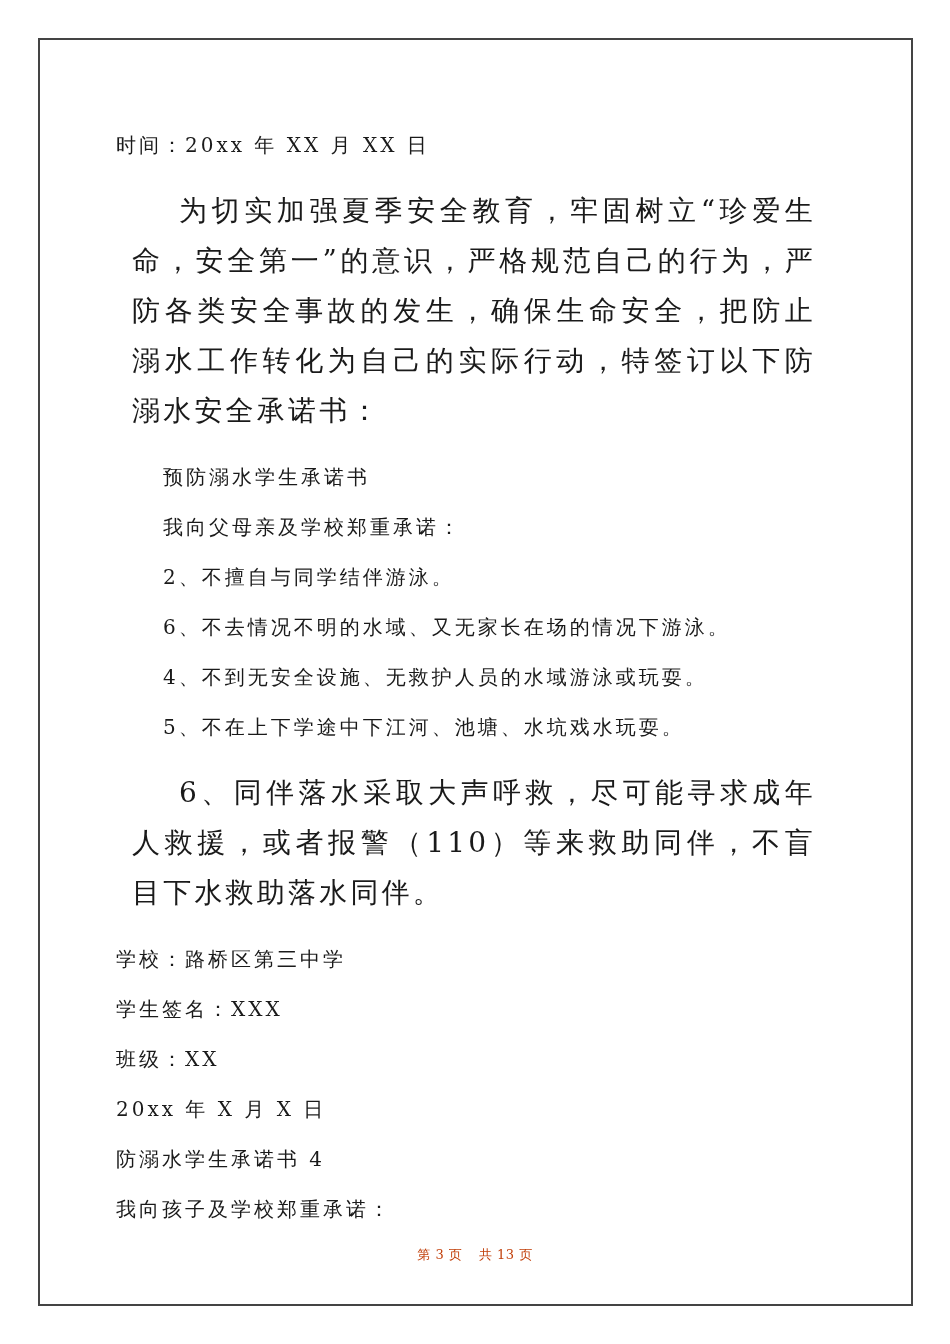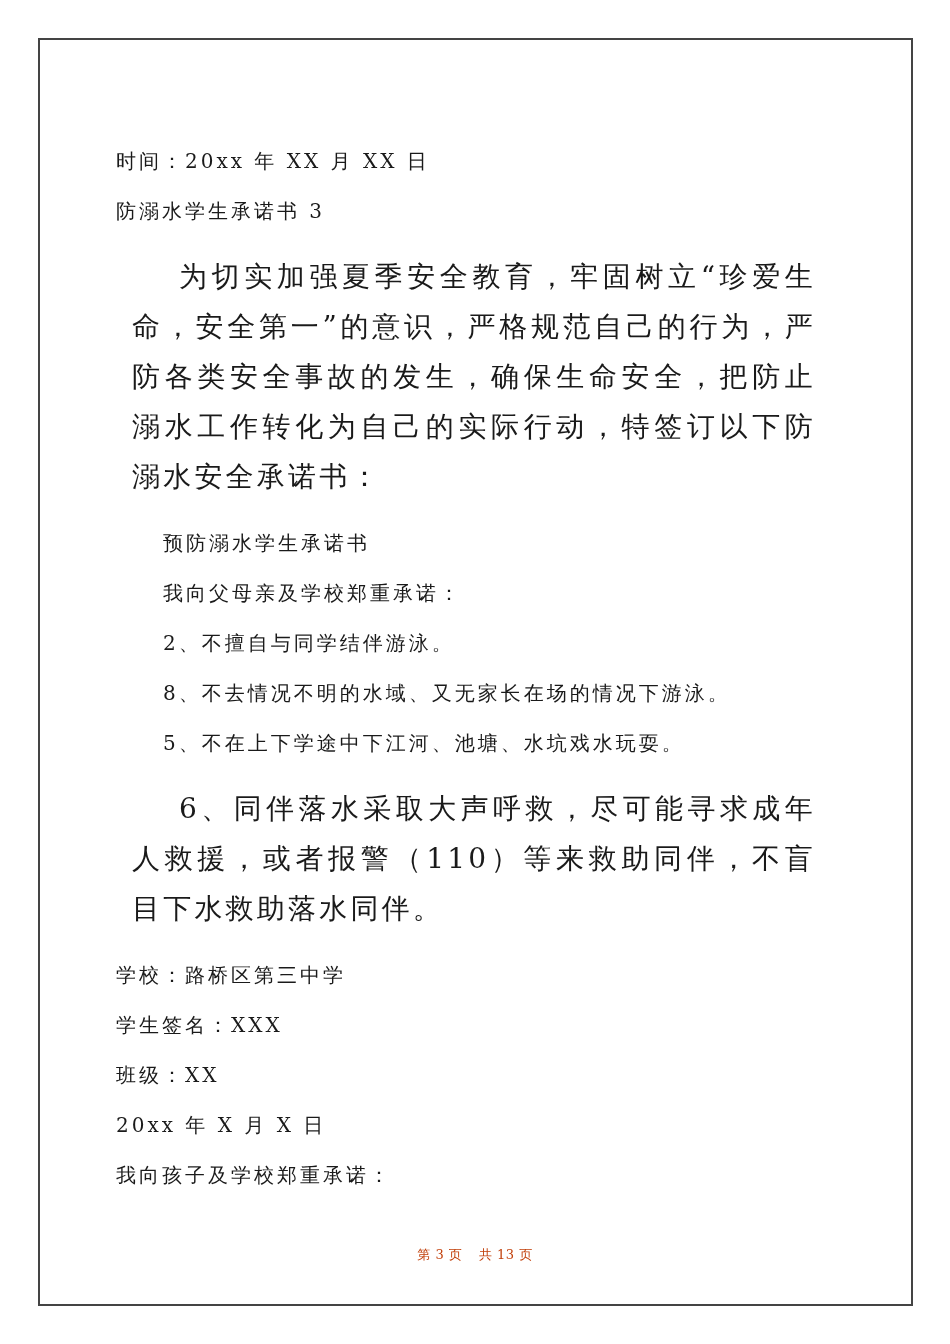--- a/index.html
+++ b/index.html
@@ -20,21 +20,21 @@
       left: 38px;
       top: 38px;
       width: 871px;
       height: 1264px;
       border: 2px solid #444444;
       box-sizing: content-box;
     }
     .content {
       position: absolute;
       left: 116px;
-      top: 136px;
+      top: 120px;
       width: 716px;
     }
     .line {
       font-size: 20px;
       line-height: 50px;
       height: 50px;
       white-space: nowrap;
       letter-spacing: 3px;
     }
     .para {
@@ -62,31 +62,32 @@
       margin: 0 6px;
     }
   </style>
 </head>
 <body>
 
 <div class="page-frame"></div>
 
 <div class="content">
   <div class="line">时间：20xx 年 XX 月 XX 日</div>
-  <div class="line">防溺水学生承诺书 3</div>
   <p class="para">为切实加强夏季安全教育，牢固树立“珍爱生命，安全第一”的意识，严格规范自己的行为，严防各类安全事故的发生，确保生命安全，把防止溺水工作转化为自己的实际行动，特签订以下防溺水安全承诺书：</p>
   <div class="line indent">预防溺水学生承诺书</div>
   <div class="line indent">我向父母亲及学校郑重承诺：</div>
   <div class="line indent">2、不擅自与同学结伴游泳。</div>
-  <div class="line indent">8、不去情况不明的水域、又无家长在场的情况下游泳。</div>
+  <div class="line indent">6、不去情况不明的水域、又无家长在场的情况下游泳。</div>
+  <div class="line indent">4、不到无安全设施、无救护人员的水域游泳或玩耍。</div>
   <div class="line indent">5、不在上下学途中下江河、池塘、水坑戏水玩耍。</div>
   <p class="para">6、同伴落水采取大声呼救，尽可能寻求成年人救援，或者报警（110）等来救助同伴，不盲目下水救助落水同伴。</p>
   <div class="line">学校：路桥区第三中学</div>
   <div class="line">学生签名：XXX</div>
   <div class="line">班级：XX</div>
   <div class="line">20xx 年 X 月 X 日</div>
+  <div class="line">防溺水学生承诺书 4</div>
   <div class="line">我向孩子及学校郑重承诺：</div>
 </div>
 
 <div class="footer">
   <span>第 3 页</span>
   <span>共 13 页</span>
 </div>
 
 </body></html>

